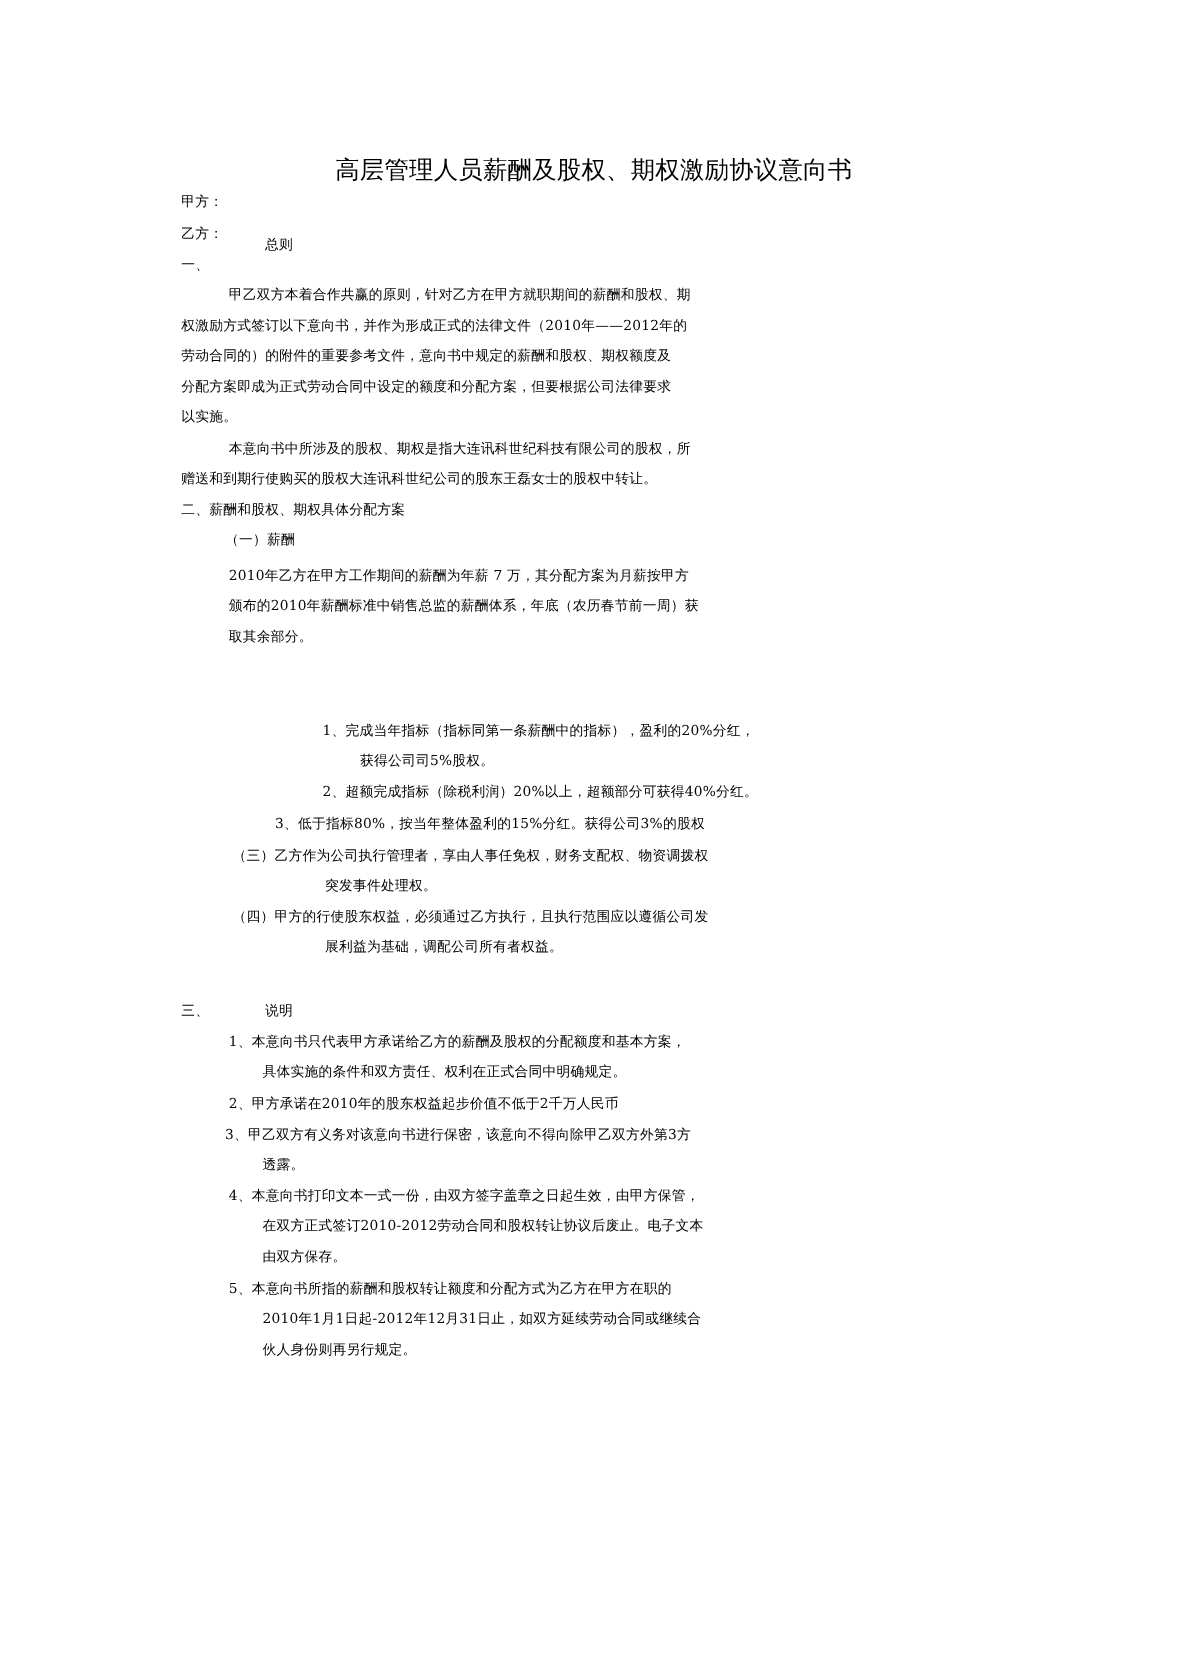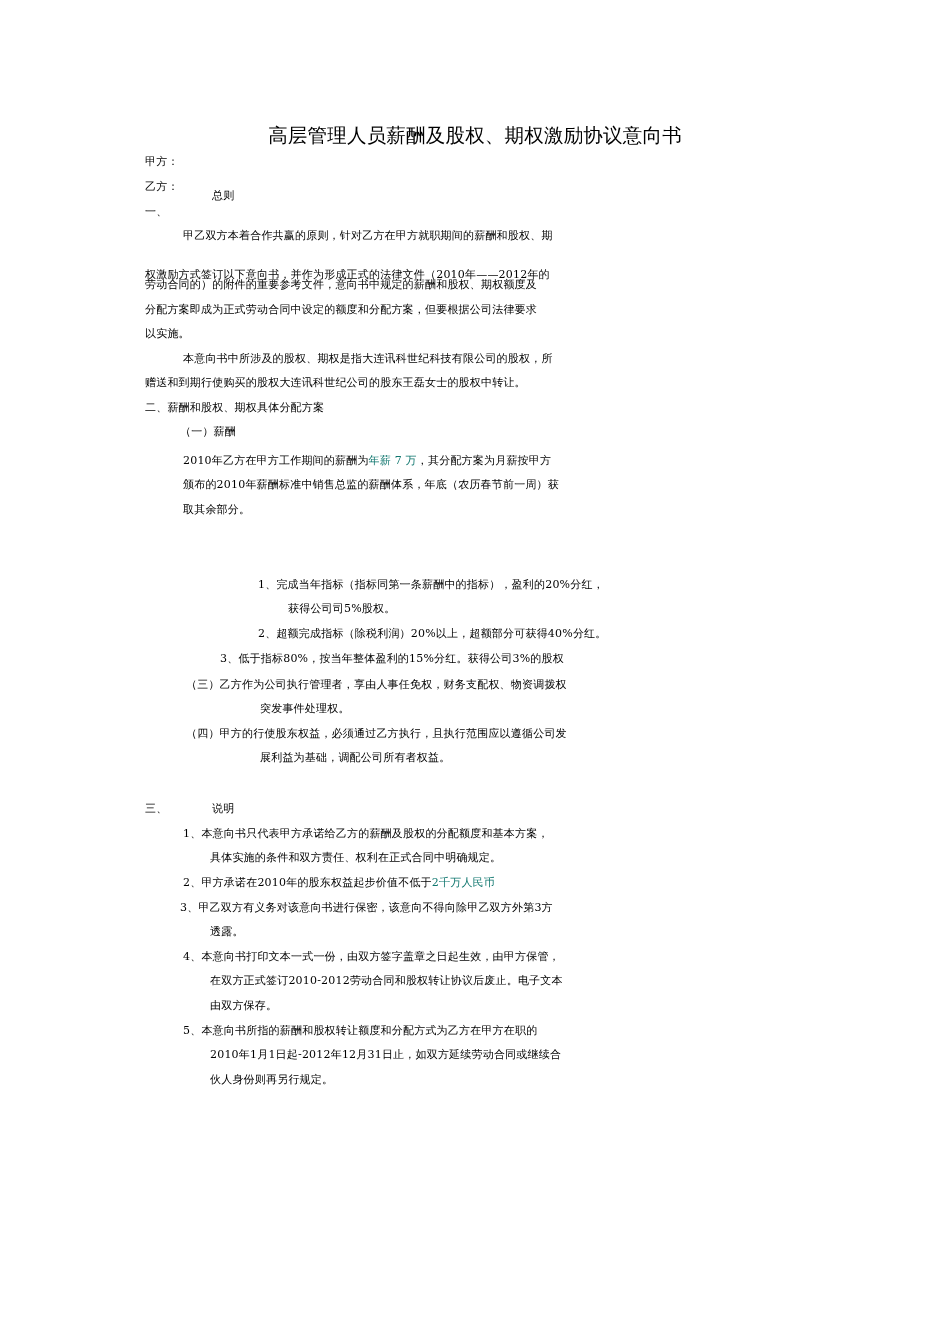--- a/index.html
+++ b/index.html
@@ -1,35 +1,35 @@
 <!DOCTYPE html>
 <html><head>
 <meta charset="utf-8">
 <style>
   html, body { margin:0; padding:0; background:#ffffff; }
   body { width:950px; height:1344px; position:relative; overflow:hidden;
          font-family:"DejaVu Serif","Liberation Serif",serif; color:#000; }
   .page { position:absolute; left:0; top:0; width:782px; height:1344px; }
   .ln { position:absolute; font-size:11px; line-height:24.5px; white-space:nowrap; letter-spacing:0.2px; }
   .title { font-size:19.5px; left:0; width:950px; text-align:center; }
-  .red { color:#0f766e; }
+  .red { color:#000000; }
 </style>
 </head>
 <body>
 
 <div class="page">
   <div class="ln title" style="top:124px;">高层管理人员薪酬及股权、期权激励协议意向书</div>
   <div class="ln" style="left:145px; top:150px;">甲方：</div>
   <div class="ln" style="left:145px; top:175px;">乙方：</div>
 
   <div class="ln" style="left:145px; top:200px;">一、</div>
   <div class="ln" style="left:212px; top:184px;">总则</div>
 
   <div class="ln" style="left:183px; top:224px;">甲乙双方本着合作共赢的原则，针对乙方在甲方就职期间的薪酬和股权、期</div>
-  <div class="ln" style="left:145px; top:249px;margin-top:14px;">权激励方式签订以下意向书，并作为形成正式的法律文件（2010年——2012年的</div>
+  <div class="ln" style="left:145px; top:249px;">权激励方式签订以下意向书，并作为形成正式的法律文件（2010年——2012年的</div>
   <div class="ln" style="left:145px; top:273px;">劳动合同的）的附件的重要参考文件，意向书中规定的薪酬和股权、期权额度及</div>
   <div class="ln" style="left:145px; top:298px;">分配方案即成为正式劳动合同中设定的额度和分配方案，但要根据公司法律要求</div>
   <div class="ln" style="left:145px; top:322px;">以实施。</div>
 
   <div class="ln" style="left:183px; top:347px;">本意向书中所涉及的股权、期权是指大连讯科世纪科技有限公司的股权，所</div>
   <div class="ln" style="left:145px; top:371px;">赠送和到期行使购买的股权大连讯科世纪公司的股东王磊女士的股权中转让。</div>
 
   <div class="ln" style="left:145px; top:396px;">二、薪酬和股权、期权具体分配方案</div>
   <div class="ln" style="left:180px; top:420px;">（一）薪酬</div>
 

